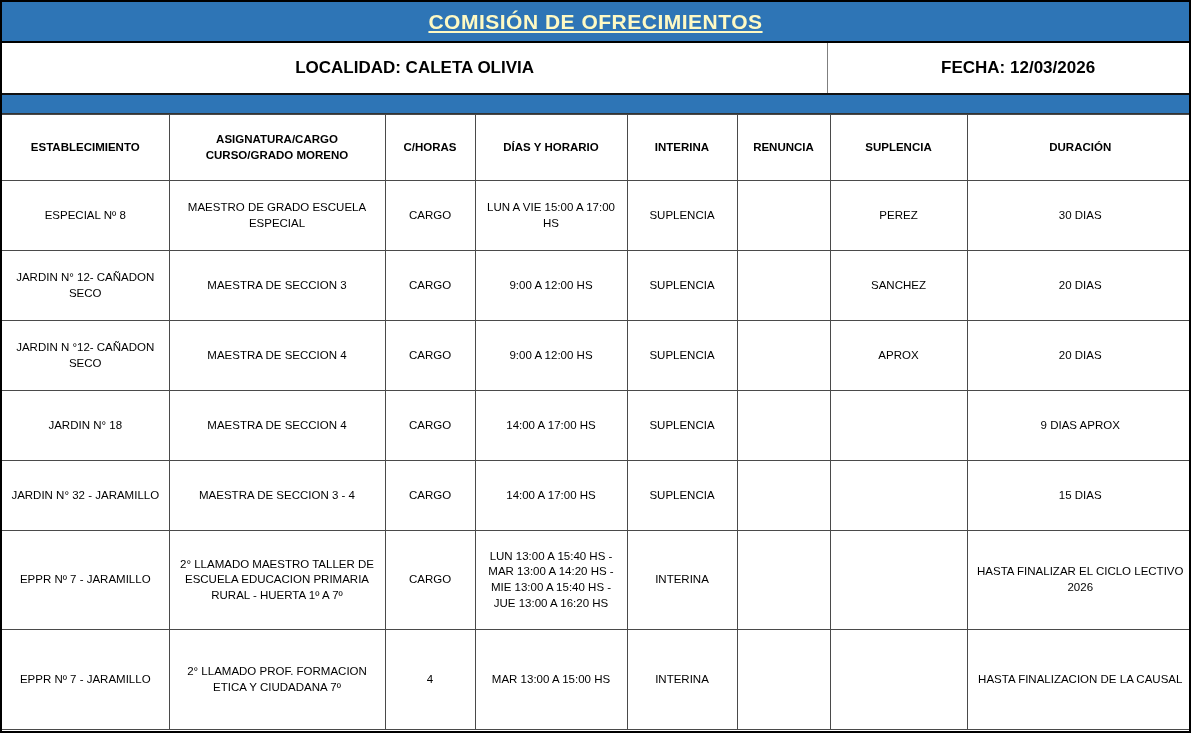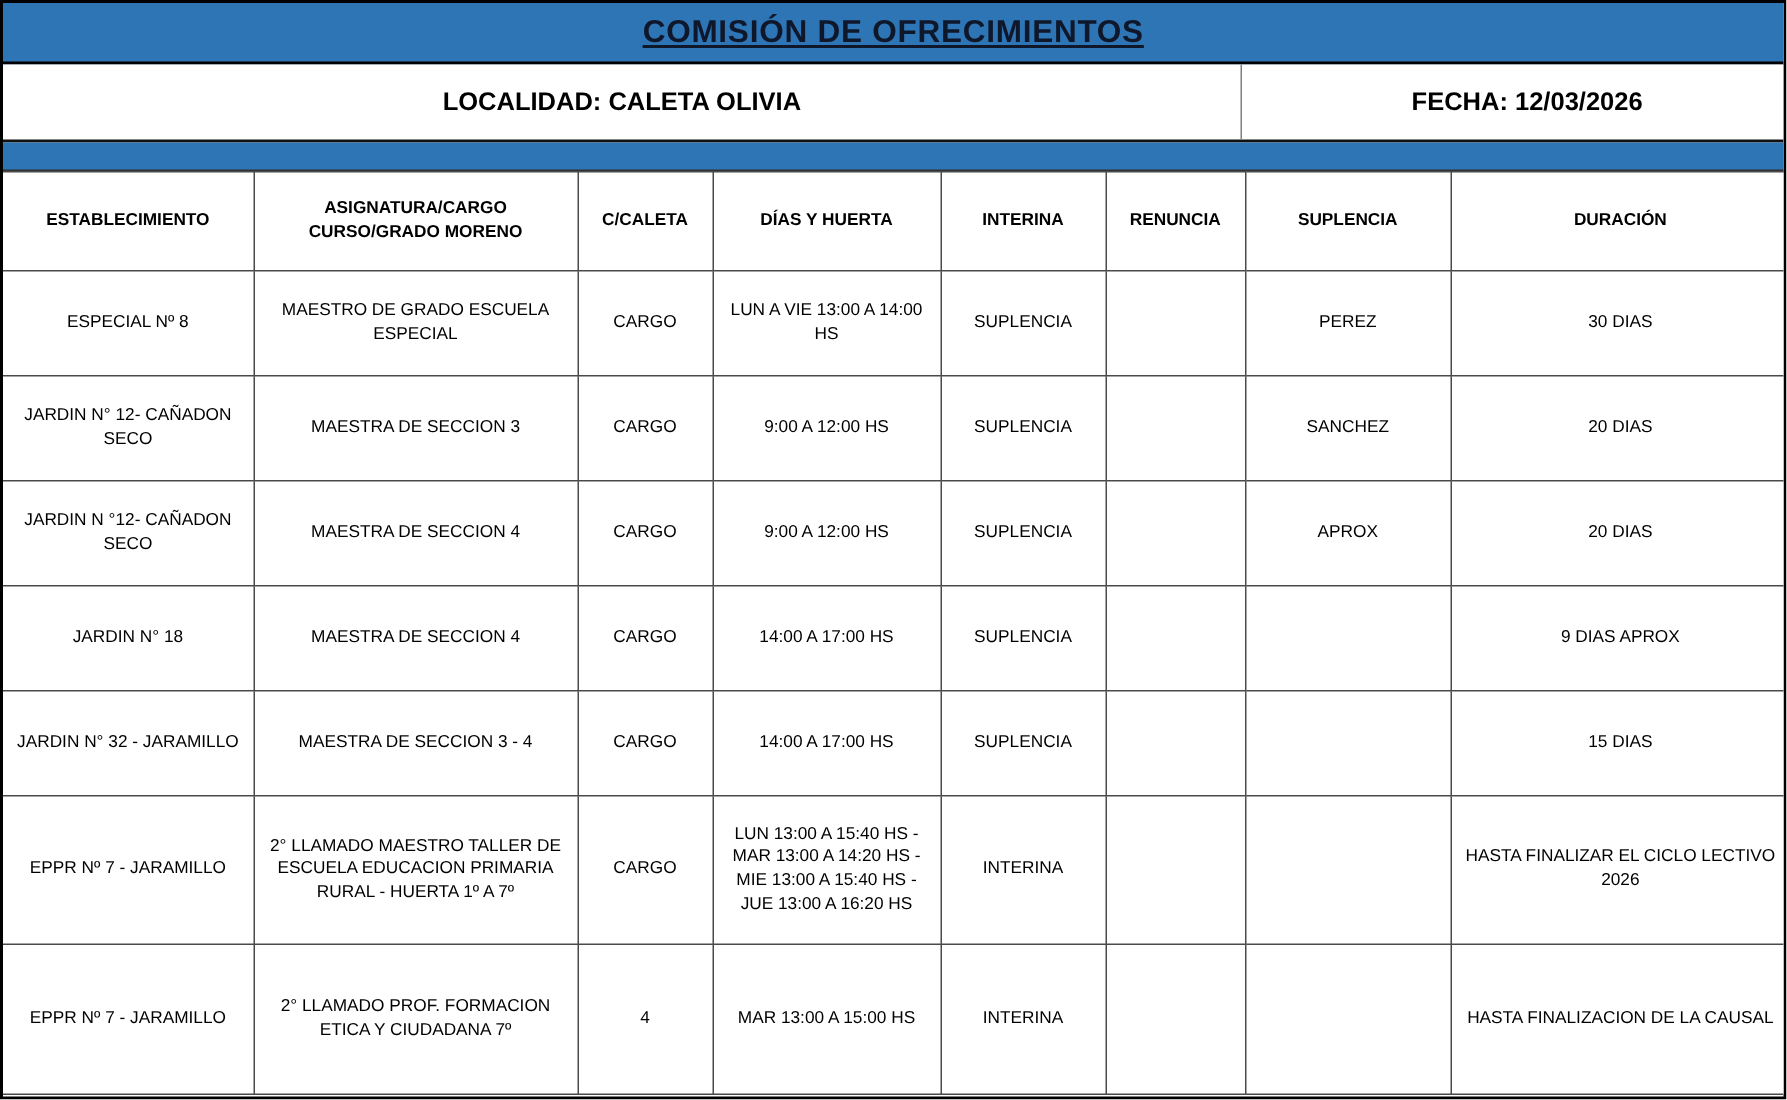--- a/index.html
+++ b/index.html
@@ -23,21 +23,21 @@
     border-bottom: 2px solid #000000;
     display: flex;
     align-items: center;
     justify-content: center;
   }
   .title-band .title-text {
     font-size: 21px;
     font-weight: bold;
     text-decoration: underline;
     letter-spacing: 0.5px;
-    color: #0f172a;
+    color: #fef9c3;
   }
   
   .loc-row {
     height: 52px;
     display: flex;
     border-bottom: 2px solid #111111;
     background: #ffffff;
   }
   .loc-cell {
     width: 828px;
@@ -116,34 +116,34 @@
       <col style="width:152px">
       <col style="width:110px">
       <col style="width:93px">
       <col style="width:137px">
       <col style="width:226px">
     </colgroup>
     <thead>
         <tr>
           <th>ESTABLECIMIENTO</th>
           <th>ASIGNATURA/CARGO CURSO/GRADO MORENO</th>
-          <th>C/CALETA</th>
-          <th>DÍAS Y HUERTA</th>
+          <th>C/HORAS</th>
+          <th>DÍAS Y HORARIO</th>
           <th>INTERINA</th>
           <th>RENUNCIA</th>
           <th>SUPLENCIA</th>
           <th>DURACIÓN</th>
         </tr>
       </thead>
     <tbody>
         <tr>
           <td>ESPECIAL Nº 8</td>
           <td>MAESTRO DE GRADO ESCUELA ESPECIAL</td>
           <td>CARGO</td>
-          <td>LUN A VIE 13:00 A 14:00 HS</td>
+          <td>LUN A VIE 15:00 A 17:00 HS</td>
           <td>SUPLENCIA</td>
           <td></td>
           <td>PEREZ</td>
           <td>30 DIAS</td>
         </tr>
         <tr>
           <td>JARDIN N° 12- CAÑADON SECO</td>
           <td>MAESTRA DE SECCION 3</td>
           <td>CARGO</td>
           <td>9:00 A 12:00 HS</td>

